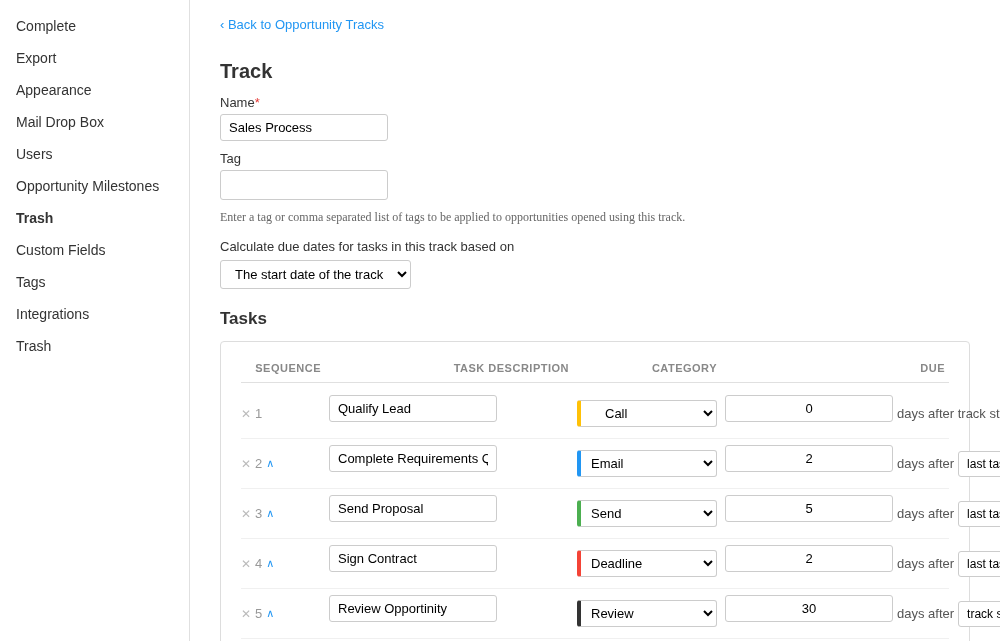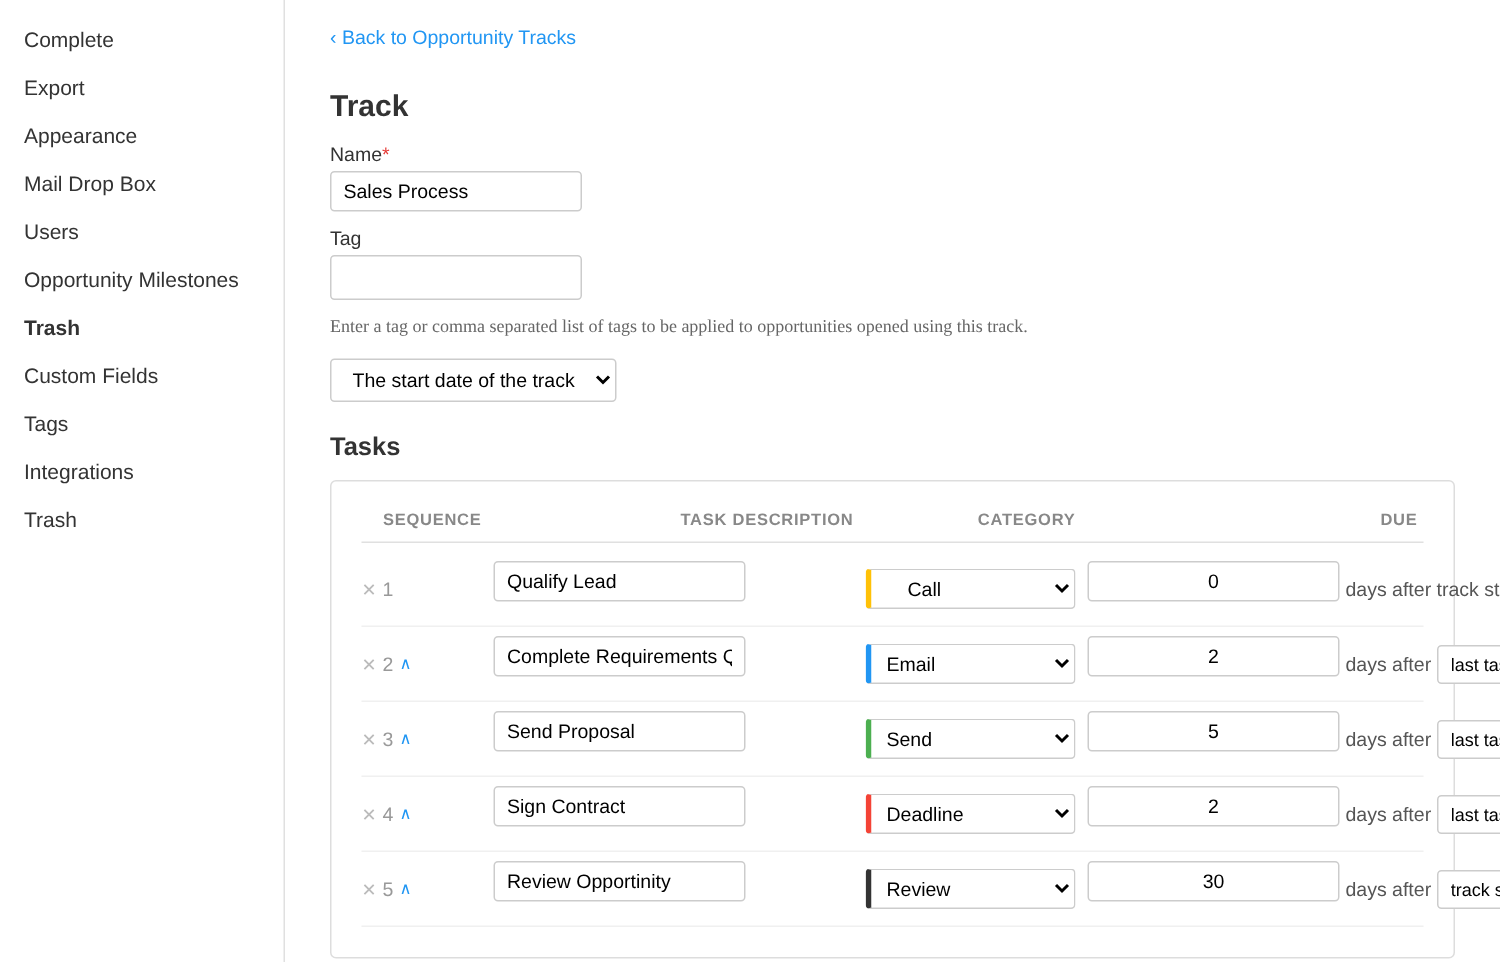--- a/index.html
+++ b/index.html
@@ -215,20 +215,21 @@
 
   <div class="field-label">
     <span>Name</span><span class="required">*</span>
   </div>
   <input type="text" value="Sales Process" style="">
 
   <div class="field-label">Tag</div>
   <input type="text" class="tag-input" style="">
   <div class="hint-text">Enter a tag or comma separated list of tags to be applied to opportunities opened using this track.</div>
 
+  <div class="calc-label">Calculate due dates for tasks in this track based on</div>
   <select class="track-select">
     
   <option>The start date of the track</option></select>
 
   <h3>Tasks</h3>
 
   <div class="tasks-container">
     <div class="tasks-header">
       <span>SEQUENCE</span>
       <span>TASK DESCRIPTION</span>

